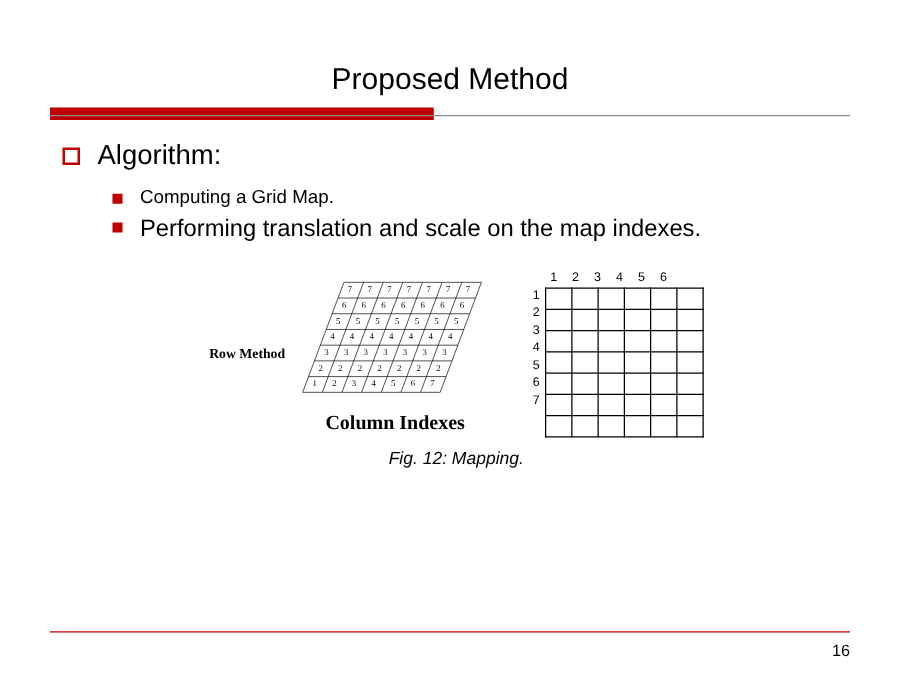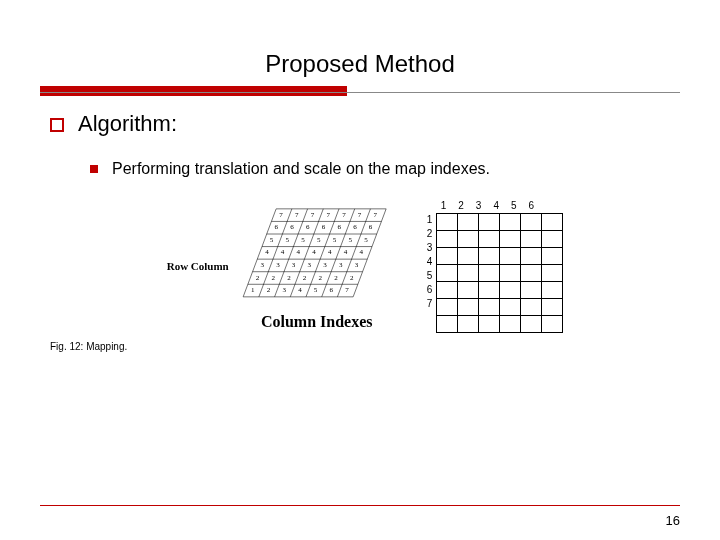--- a/index.html
+++ b/index.html
@@ -37,21 +37,21 @@
     background: #888;
     margin-top: -4px;
   }
   .content {
     margin-top: 18px;
     margin-left: 10px;
   }
   .lvl1 {
     display: flex;
     align-items: flex-start;
-    margin-bottom: 22px;
+    margin-bottom: 12px;
   }
   .lvl1 .b {
     width: 10px; height: 10px;
     border: 2px solid #c00000;
     margin-top: 7px;
     margin-right: 14px;
     flex: none;
   }
   .lvl1 .t {
     font-size: 22px;
@@ -66,33 +66,35 @@
     width: 8px; height: 8px;
     background: #c00000;
     margin-top: 6px;
     margin-right: 14px;
     flex: none;
   }
   .lvl2 .t {
     font-size: 15px;
   }
   .lvl2 .t.big {
-    font-size: 16px;
+    font-size: 19px;
     line-height: 1.3;
   }
   .figure-area {
     margin-top: 20px;
     display: flex;
     justify-content: center;
     gap: 30px;
     align-items: center;
   }
   .caption {
-    font-size: 10px;
+    text-align: center;
+    font-size: 14px;
     margin-top: 8px;
+    font-style: italic;
   }
   .footer-line {
     position: absolute;
     bottom: 34px;
     left: 40px;
     right: 40px;
     height: 1px;
     background: #c00000;
   }
   .page-num {
@@ -167,26 +169,30 @@
   <div class="underline-bar"></div>
   <div class="underline-thin"></div>
 
   <div class="content">
     <div class="lvl1">
       <span class="b"></span>
       <span class="t">Algorithm:</span>
     </div>
     <div class="lvl2">
       <span class="b"></span>
+      <span class="t">Computing a Grid Map.</span>
+    </div>
+    <div class="lvl2">
+      <span class="b"></span>
       <span class="t big">Performing translation and scale on the map indexes.</span>
     </div>
 
     <div class="figure-area">
       <div class="skew-wrap">
-        <span class="rowlabel">Row Column</span>
+        <span class="rowlabel">Row Method</span>
         <div>
           <div class="skew">
             <svg viewBox="0 0 200 140">
 
               <g stroke="#000" stroke-width="0.7" fill="none">
 
                 <line x1="48" y1="10" x2="188" y2="10"></line>
                 <line x1="42" y1="26" x2="182" y2="26"></line>
                 <line x1="36" y1="42" x2="176" y2="42"></line>
                 <line x1="30" y1="58" x2="170" y2="58"></line>

